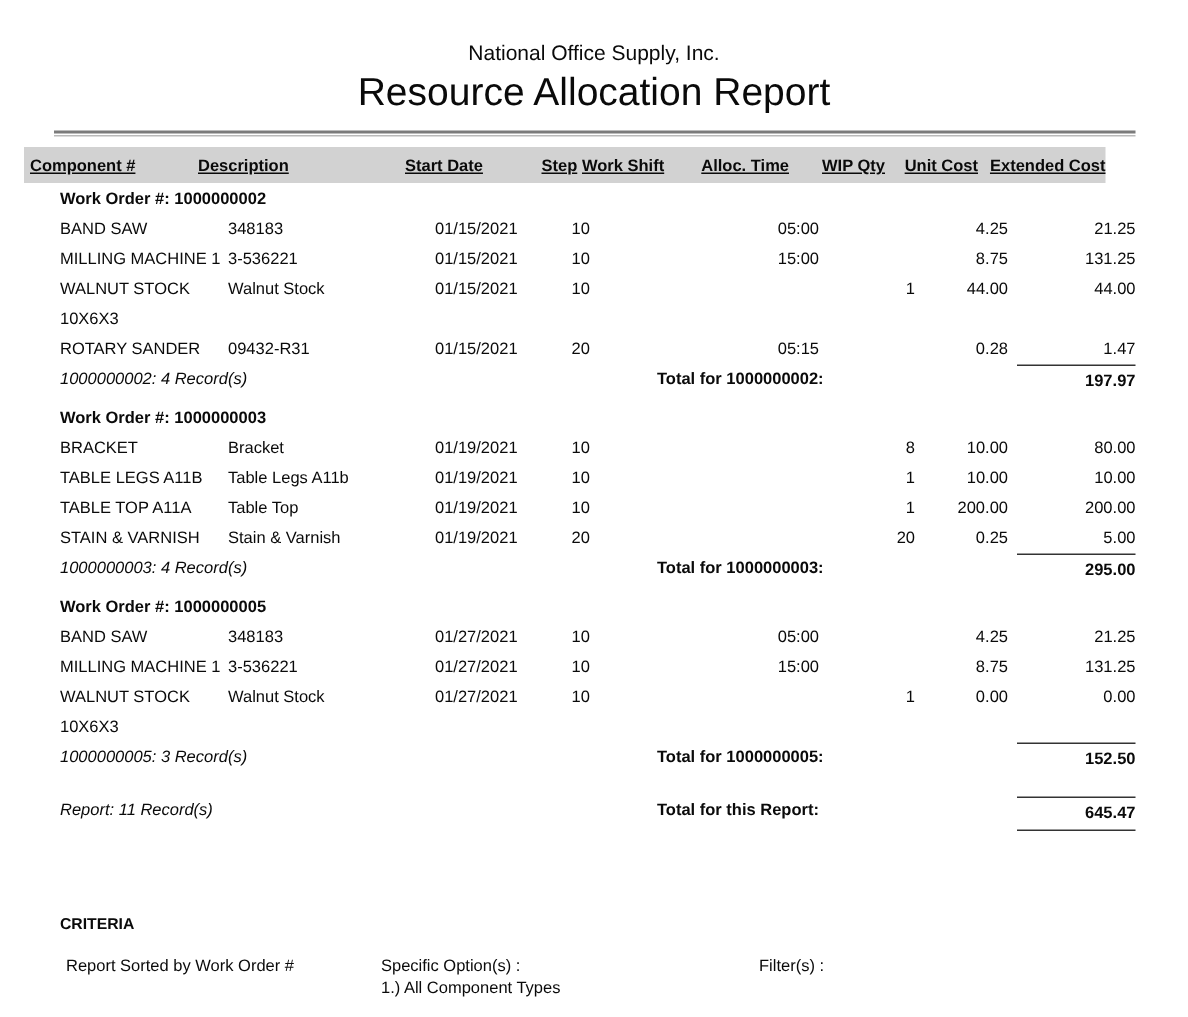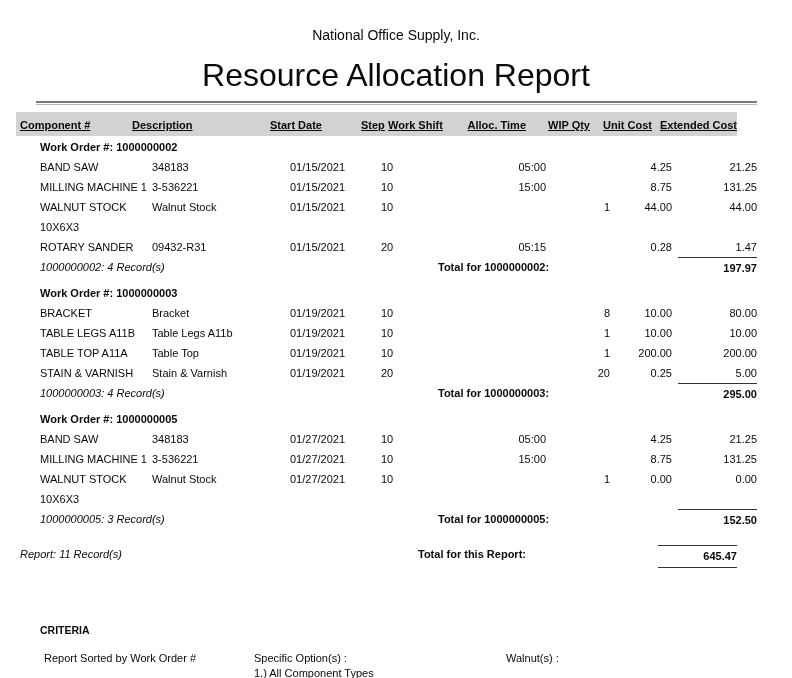--- a/index.html
+++ b/index.html
@@ -1,20 +1,20 @@
 <!DOCTYPE html>
 <html><head>
 <meta charset="utf-8">
 <style>
   html,body{margin:0;padding:0;background:#ffffff;}
   body{width:792px;height:678px;font-family:"Liberation Sans","DejaVu Sans",sans-serif;color:#0a0a0a;overflow:hidden;}
   .page{width:792px;height:604px;position:relative;}
   .report-header{padding-top:26px;text-align:center;}
   .company{font-size:14px;line-height:18px;}
-  .title{font-size:32px;line-height:32px;margin-top:15px;}
+  .title{font-size:26px;line-height:32px;margin-top:1px;}
   .rule{margin:10px 0 0 36px;width:721px;height:4px;border-top:2px solid #7b7b7b;border-bottom:1px solid #b9b9b9;box-sizing:border-box;}
   .col-headers{margin-left:16px;width:721px;margin-top:7px;background:#d2d2d2;display:flex;align-items:flex-end;height:24px;padding-bottom:4px;box-sizing:content-box;font-weight:bold;font-size:11px;}
   .col-headers{height:20px;}
   .col-headers .cell{text-decoration:underline;line-height:13px;}
   .table-area{margin-left:36px;width:721px;font-size:11px;}
   .cell{box-sizing:border-box;line-height:20px;}
   .col-component{width:112px;padding-left:4px;}
   .col-desc{width:138px;padding-left:4px;}
   .col-date{width:94px;padding-left:4px;}
   .col-step{width:26px;padding-left:1px;}
@@ -23,21 +23,21 @@
   .col-wip{width:64px;text-align:right;}
   .col-unit{width:62px;text-align:right;}
   .col-ext{width:85px;text-align:right;}
   .wo-label{font-weight:bold;line-height:20px;padding-left:4px;padding-top:1px;}
   .group + .group{margin-top:4px;}
   .item-row{display:flex;}
   .group-footer{display:flex;line-height:20px;}
   .record-summary{flex:1;padding-left:4px;font-style:italic;}
   .total-label{width:240px;font-weight:bold;}
   .total-value{width:79px;text-align:right;font-weight:bold;box-sizing:border-box;border-top:1px solid #333333;}
-  .report-footer{display:flex;margin-left:16px;width:721px;font-size:11px;line-height:20px;margin-top:14px;}
+  .report-footer{display:flex;margin-left:36px;width:721px;font-size:11px;line-height:20px;margin-top:14px;}
   .report-footer .total-value{border-top:1px solid #333333;border-bottom:1px solid #333333;line-height:17px;padding-top:2px;padding-bottom:2px;margin-top:1px;}
   .criteria{margin-left:36px;width:721px;font-size:11px;margin-top:56px;}
   .criteria-heading{font-weight:bold;font-size:10.5px;padding-left:4px;}
   .criteria-row{display:flex;margin-top:15px;line-height:15px;}
   .crit-sorted{margin-left:8px;width:210px;}
   .crit-specific{width:252px;}
   .crit-filters{flex:1;}
 </style>
 </head>
 <body>
@@ -214,16 +214,16 @@
   </div>
 
   <div class="criteria">
     <div class="criteria-heading">CRITERIA</div>
     <div class="criteria-row">
       <div class="crit-sorted">Report Sorted by Work Order #</div>
       <div class="crit-specific">
         <div>Specific Option(s) :</div>
         <div>1.) All Component Types</div>
       </div>
-      <div class="crit-filters">Walnut(s) :</div>
+      <div class="crit-filters">Filter(s) :</div>
     </div>
   </div>
 </div>
 
 </body></html>

